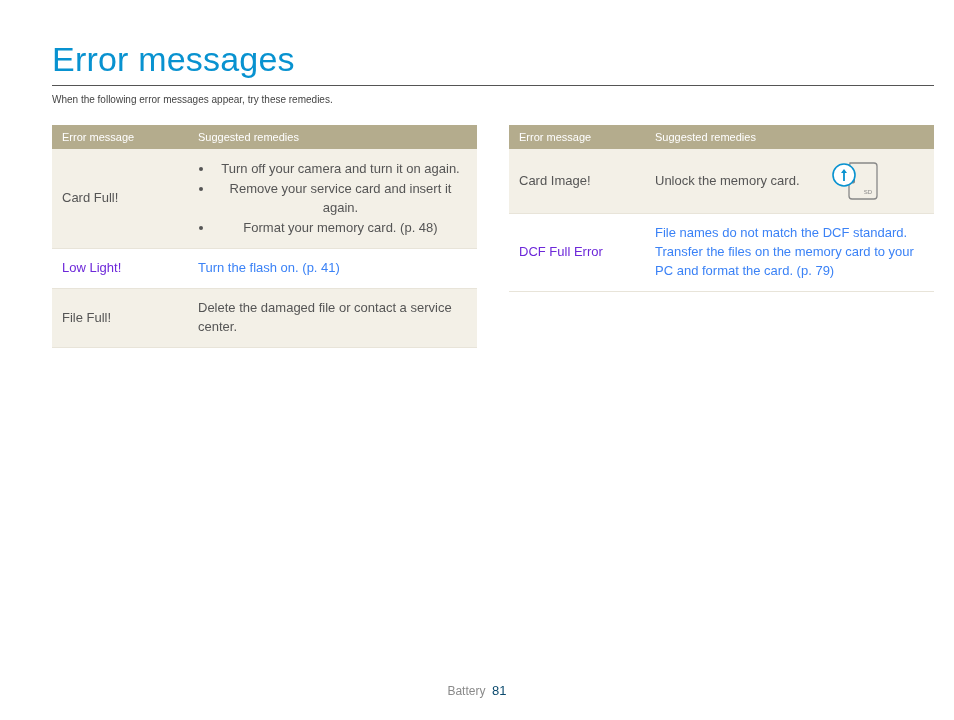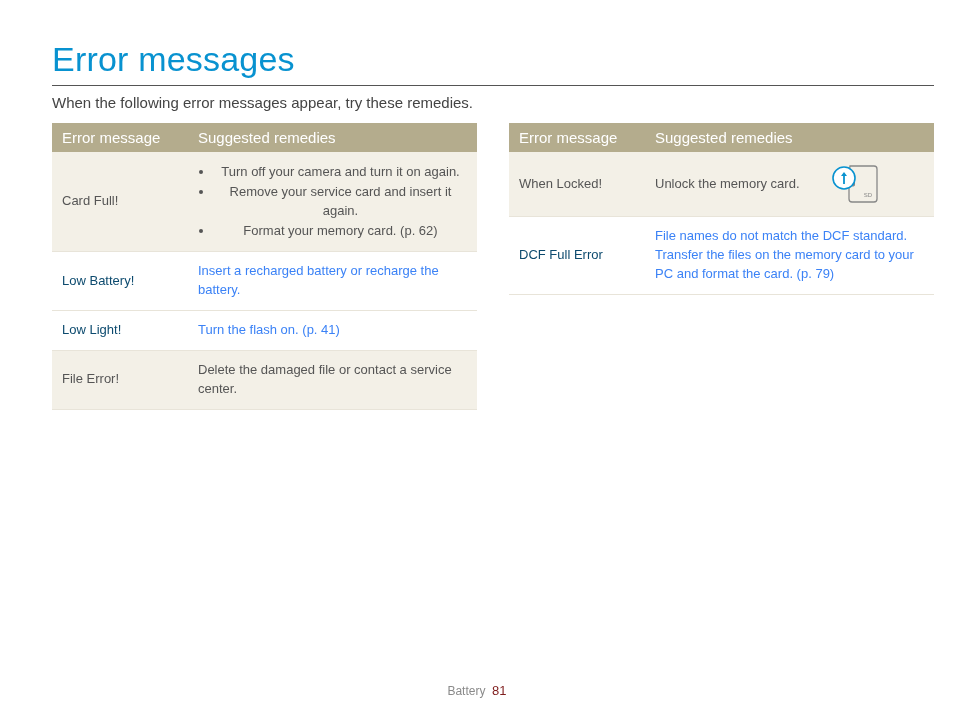--- a/index.html
+++ b/index.html
@@ -21,52 +21,52 @@
     color: #0892d0;
     letter-spacing: 0.2px;
     padding-bottom: 6px;
   }
   .rule {
     border: none;
     border-top: 1px solid #555;
     margin-bottom: 8px;
   }
   .intro {
-    font-size: 15px;
+    font-size: 10px;
     color: #444;
-    margin-bottom: 12px;
+    margin-bottom: 20px;
   }
   .columns {
     display: flex;
     gap: 32px;
   }
   .col { flex: 1; }
   table {
     width: 100%;
     border-collapse: collapse;
     font-size: 13px;
   }
   thead th {
     background: #b4ac8d;
     color: #fff;
     font-weight: 400;
     text-align: left;
     padding: 6px 10px;
-    font-size: 15px;
+    font-size: 11px;
   }
   thead th:first-child { width: 32%; }
   tbody td {
     padding: 10px 10px;
     vertical-align: middle;
     color: #3b82f6;
     line-height: 1.45;
     border-bottom: 1px solid #e8e4d9;
   }
   tbody tr.shade td { background: #f3f0e7; color:#555; }
-  tbody td.err { color:#0c4a6e; }
+  tbody td.err { color:#6d28d9; }
   ul.remedy {
     list-style: disc;
     padding-left: 16px;
   }
   ul.remedy li { margin: 1px 0; text-align: center; }
   .remedy-cell { position: relative; }
   .sd-wrap {
     display: inline-flex;
     align-items: center;
     gap: 22px;
@@ -77,21 +77,21 @@
     flex: 0 0 auto;
   }
   .footer {
     position: absolute;
     left: 0; right: 0;
     bottom: 22px;
     text-align: center;
     font-size: 12px;
     color: #8a8a8a;
   }
-  .footer .num { color:#7f1d1d; font-size:13px; }
+  .footer .num { color:#0c4a6e; font-size:13px; }
 </style>
 </head>
 <body>
 
 <div class="page">
   <h1 class="title">Error messages</h1>
   <hr class="rule">
   <p class="intro">When the following error messages appear, try these remedies.</p>
 
   <div class="columns">
@@ -104,51 +104,47 @@
             <th>Suggested remedies</th>
           </tr>
         </thead>
         <tbody>
           <tr class="shade">
             <td class="err">Card Full!</td>
             <td class="remedy-cell">
               <ul class="remedy">
                 <li>Turn off your camera and turn it on again.</li>
                 <li>Remove your service card and insert it again.</li>
-                <li>Format your memory card. (p. 62)</li>
+                <li>Format your memory card. (p. 48)</li>
               </ul>
             </td>
-          </tr>
-          <tr>
-            <td class="err">Low Battery!</td>
-            <td>Insert a recharged battery or recharge the battery.</td>
           </tr>
           <tr>
             <td class="err">Low Light!</td>
             <td>Turn the flash on. (p. 41)</td>
           </tr>
           <tr class="shade">
-            <td class="err">File Error!</td>
+            <td class="err">File Full!</td>
             <td>Delete the damaged file or contact a service center.</td>
           </tr>
         </tbody>
       </table>
     </div>
 
     <div class="col">
       <table>
         <thead>
           <tr>
             <th>Error message</th>
             <th>Suggested remedies</th>
           </tr>
         </thead>
         <tbody>
           <tr class="shade">
-            <td class="err">When Locked!</td>
+            <td class="err">Card Image!</td>
             <td class="remedy-cell">
               <div class="sd-wrap">
                 <span>Unlock the memory card.</span>
                 <svg class="sd-icon" viewBox="0 0 60 44">
 
                   <path d="M28 4 h24 a3 3 0 0 1 3 3 v30 a3 3 0 0 1 -3 3 h-22 a3 3 0 0 1 -3 -3 v-25 z" fill="none" stroke="#888" stroke-width="1.3"></path>
 
                   <rect x="29.5" y="14" width="3" height="10" rx="1" fill="none" stroke="#888" stroke-width="1"></rect>
                   <rect x="29.5" y="19" width="3" height="5" rx="1" fill="#888"></rect>
 

